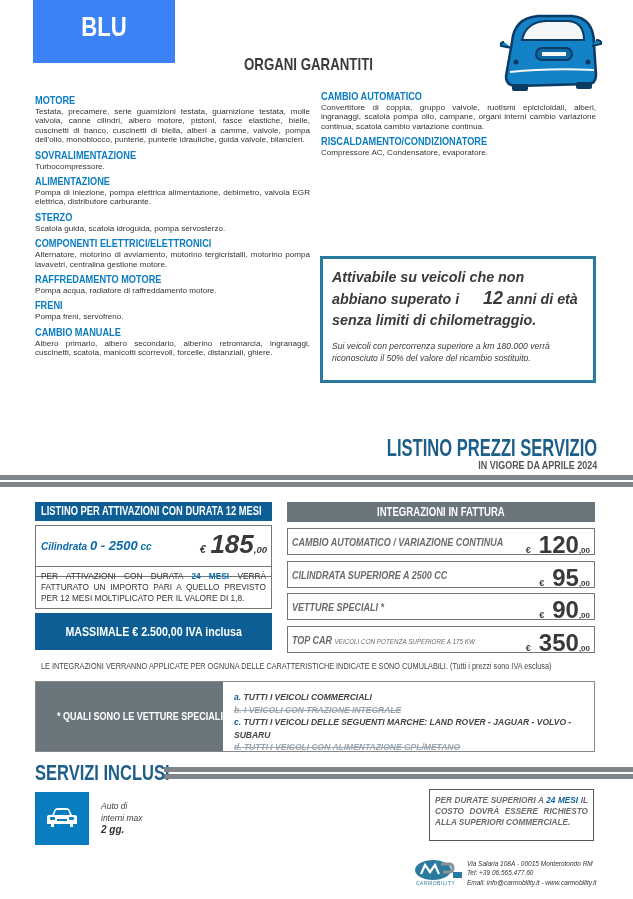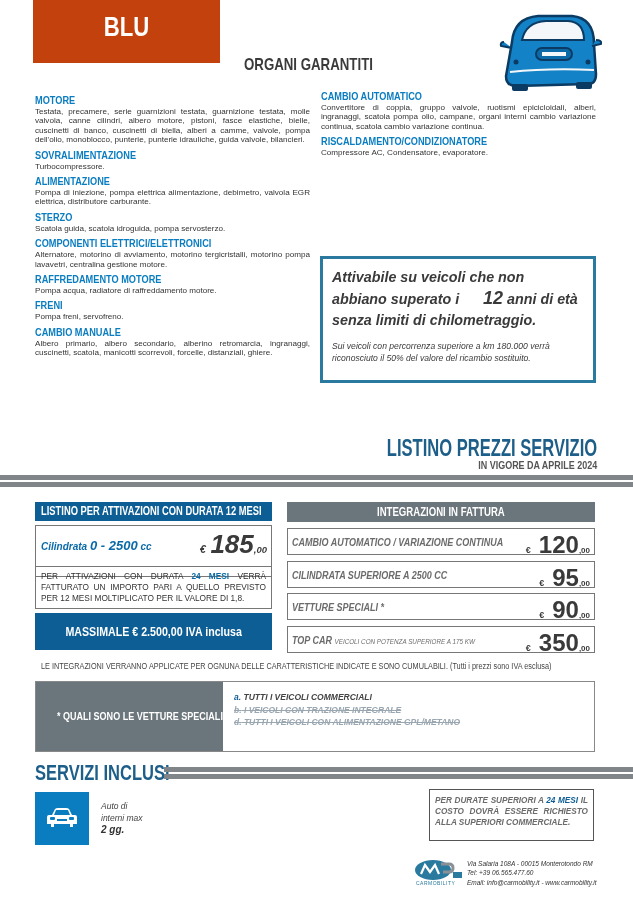--- a/index.html
+++ b/index.html
@@ -1,20 +1,20 @@
 <!DOCTYPE html>
 <html><head>
 <meta charset="utf-8">
 <style>
   * { box-sizing: border-box; margin: 0; padding: 0; }
   html, body { width: 633px; height: 899px; background: #ffffff; overflow: hidden; }
   body { position: relative; font-family: "Liberation Sans", sans-serif; color: #333; }
 
   
-  .brand-box { position: absolute; left: 33px; top: 0; width: 187px; height: 63px; background: #c2410c; }
+  .brand-box { position: absolute; left: 33px; top: 0; width: 142px; height: 63px; background: #3b82f6; }
   .brand-box span { position: absolute; left: 0; right: 0; top: 12px; text-align: center; color: #fff; font-weight: bold; font-size: 27px; transform: scaleX(0.82); letter-spacing: 0; }
   .car-illus { position: absolute; left: 498px; top: 12px; width: 104px; height: 80px; }
   .organi-title { position: absolute; left: 244px; top: 55px; font-size: 17px; font-weight: bold; color: #3a3a3a; transform: scaleX(0.78); transform-origin: left top; white-space: nowrap; }
 
   
   .cov-col { position: absolute; }
   .cov-left { left: 35px; top: 94px; width: 275px; }
   .cov-right { left: 321px; top: 90px; width: 275px; }
   .cov-item { margin-bottom: 4px; }
   .cov-head { color: #0a7dc1; font-weight: bold; font-size: 11.5px; transform: scaleX(0.8); transform-origin: left; white-space: nowrap; line-height: 13px; }
@@ -192,20 +192,21 @@
   <div class="amt"><span class="cur">€</span><span class="num">350</span><span class="dec">,00</span></div>
 </div>
 
 <div class="cumul-note">LE INTEGRAZIONI VERRANNO APPLICATE PER OGNUNA DELLE CARATTERISTICHE INDICATE E SONO CUMULABILI. (Tutti i prezzi sono IVA esclusa)</div>
 
 <div class="sv-box">
   <div class="sv-q"><span>* QUALI SONO LE VETTURE SPECIALI?</span></div>
   <div class="sv-list">
     <div><span class="k">a.</span><span> TUTTI I VEICOLI COMMERCIALI</span></div>
     <div class="strike"><span>b.</span><span> I VEICOLI CON TRAZIONE INTEGRALE</span></div>
+    <div><span class="k">c.</span><span> TUTTI I VEICOLI DELLE SEGUENTI MARCHE: LAND ROVER - JAGUAR - VOLVO - SUBARU</span></div>
     <div class="strike"><span>d.</span><span> TUTTI I VEICOLI CON ALIMENTAZIONE GPL/METANO</span></div>
   </div>
 </div>
 
 <div class="si-title">SERVIZI INCLUSI</div>
 <div class="double-rule rule-si"></div>
 <div class="si-tile">
   <svg width="32" height="22" viewBox="0 0 32 22">
     <path d="M6 8 L9 2 Q10 1 12 1 L20 1 Q22 1 23 2 L26 8 L29 8 Q31 8 31 10 L31 17 L27 17 L27 20 L24 20 L24 17 L8 17 L8 20 L5 20 L5 17 L1 17 L1 10 Q1 8 3 8 Z" fill="#ffffff"></path>
     <path d="M10 3 L22 3 L24 8 L8 8 Z" fill="#0a7dc1"></path>

